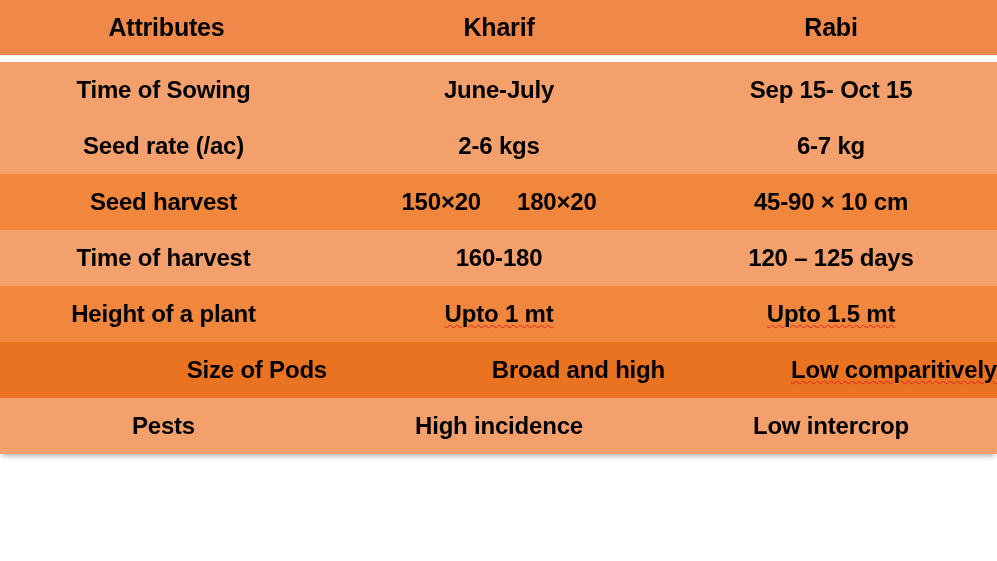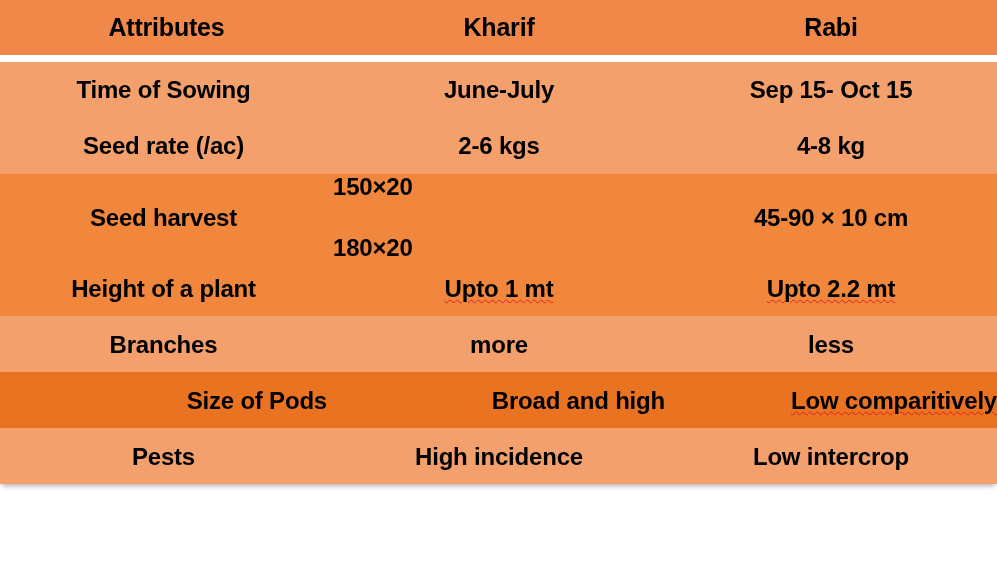--- a/index.html
+++ b/index.html
@@ -71,23 +71,22 @@
   tr.band-mid td    { background: #F0873D; }
   tr.band-strong td { background: #EA7322; }
 
   
   td.attr-cell { padding-right: 6px; }
 
   
   .dual {
     display: flex;
     justify-content: center;
-    align-items: flex-start;
+    align-items: center;
     gap: 36px;
-    flex-direction: column;
   }
 
   
   .misspelled {
     text-decoration: underline;
     text-decoration-style: wavy;
     text-decoration-color: #E02020;
     text-decoration-thickness: 1px;
     text-underline-offset: 2px;
   }
@@ -114,41 +113,41 @@
         <td colspan="3"></td>
       </tr>
     <tr class="data-row band-light">
           <td class="attr-cell">Time of Sowing</td>
           <td><span>June-July</span></td>
           <td><span>Sep 15- Oct 15</span></td>
         </tr>
         <tr class="data-row band-light">
           <td class="attr-cell">Seed rate (/ac)</td>
           <td><span>2-6 kgs</span></td>
-          <td><span>4-8 kg</span></td>
+          <td><span>6-7 kg</span></td>
         </tr>
         <tr class="data-row band-mid">
           <td class="attr-cell">Seed harvest</td>
           <td>
             <div class="dual">
               <span>150×20</span>
               <span>180×20</span>
             </div>
           </td>
           <td><span>45-90 × 10 cm</span></td>
         </tr>
+        <tr class="data-row band-light">
+          <td class="attr-cell">Time of harvest</td>
+          <td><span>160-180</span></td>
+          <td><span>120 – 125 days</span></td>
+        </tr>
         <tr class="data-row band-mid">
           <td class="attr-cell">Height of a plant</td>
           <td><span class="misspelled">Upto 1 mt</span></td>
-          <td><span class="misspelled">Upto 2.2 mt</span></td>
-        </tr>
-        <tr class="data-row band-light">
-          <td class="attr-cell">Branches</td>
-          <td><span>more</span></td>
-          <td><span>less</span></td>
+          <td><span class="misspelled">Upto 1.5 mt</span></td>
         </tr>
         <tr class="data-row band-strong">
           <td class="attr-cell">Size of Pods</td>
           <td><span>Broad and high</span></td>
           <td><span class="misspelled">Low comparitively</span></td>
         </tr>
         <tr class="data-row band-light">
           <td class="attr-cell">Pests</td>
           <td><span>High incidence</span></td>
           <td><span>Low intercrop</span></td>

